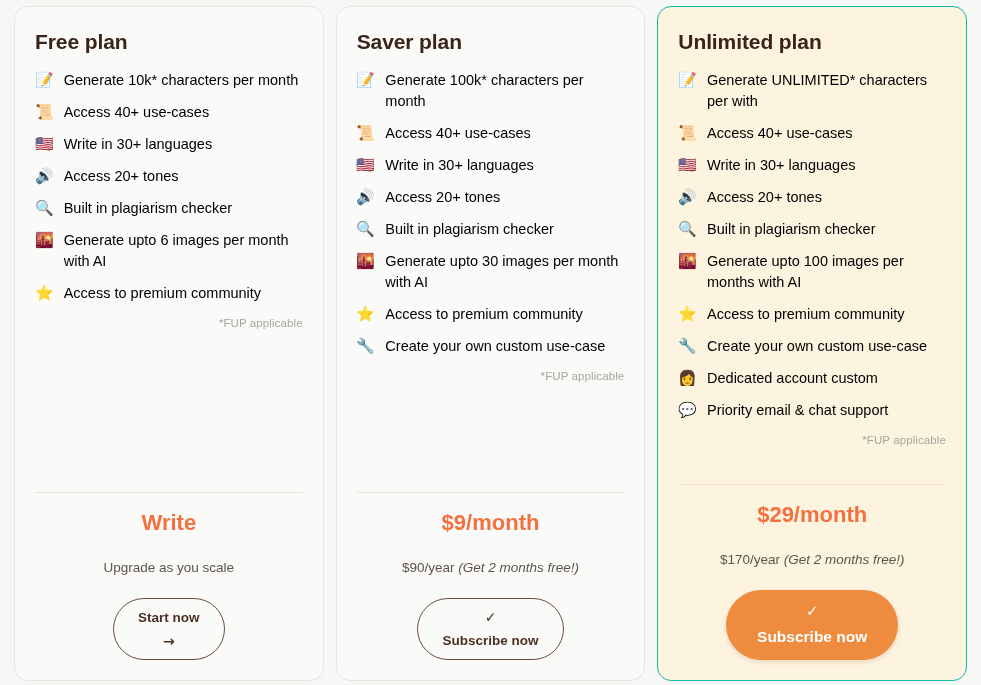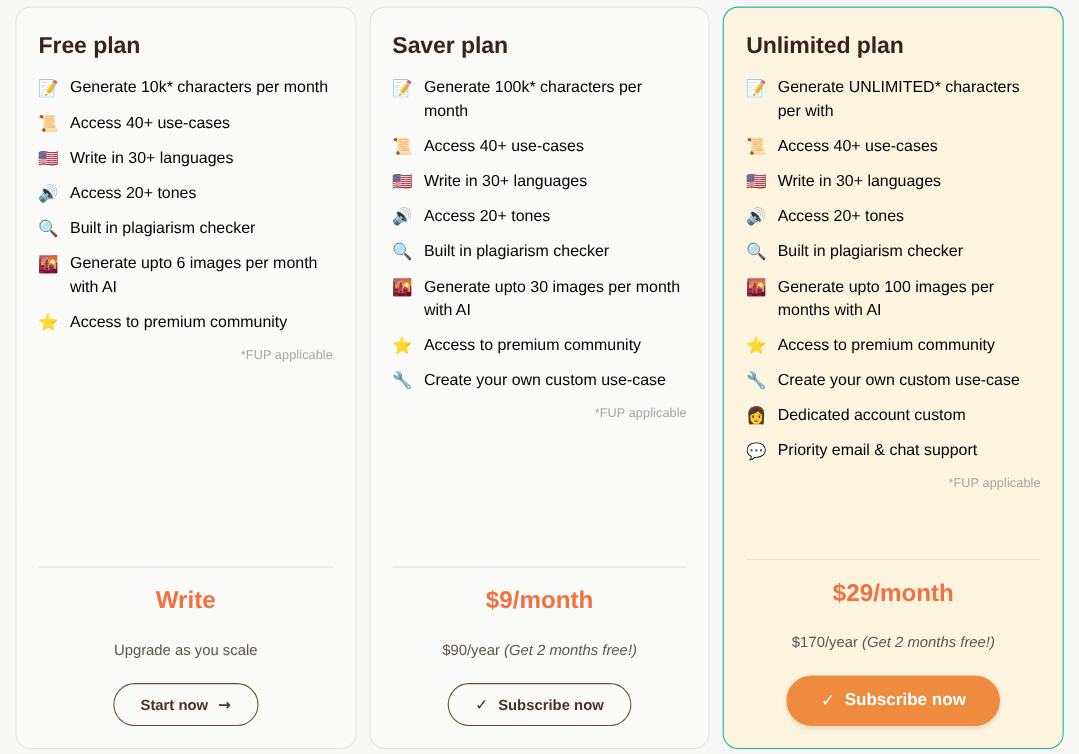--- a/index.html
+++ b/index.html
@@ -126,20 +126,21 @@
     font-size: 13.5px;
     font-weight: bold;
     cursor: pointer;
     border-radius: 999px;
     padding: 11px 24px;
     background: transparent;
     border: 1.3px solid #6b4c3c;
     color: #4b3125;
     font-family: inherit;
     white-space: nowrap;
+    flex-direction: column;
   }
 
   .cta-button.filled {
     background: #ee8b3f;
     border: 1.3px solid #ee8b3f;
     color: #ffffff;
     font-size: 15.5px;
     padding: 13px 30px;
     box-shadow: 0 2px 5px rgba(160,100,40,0.22);
   }

